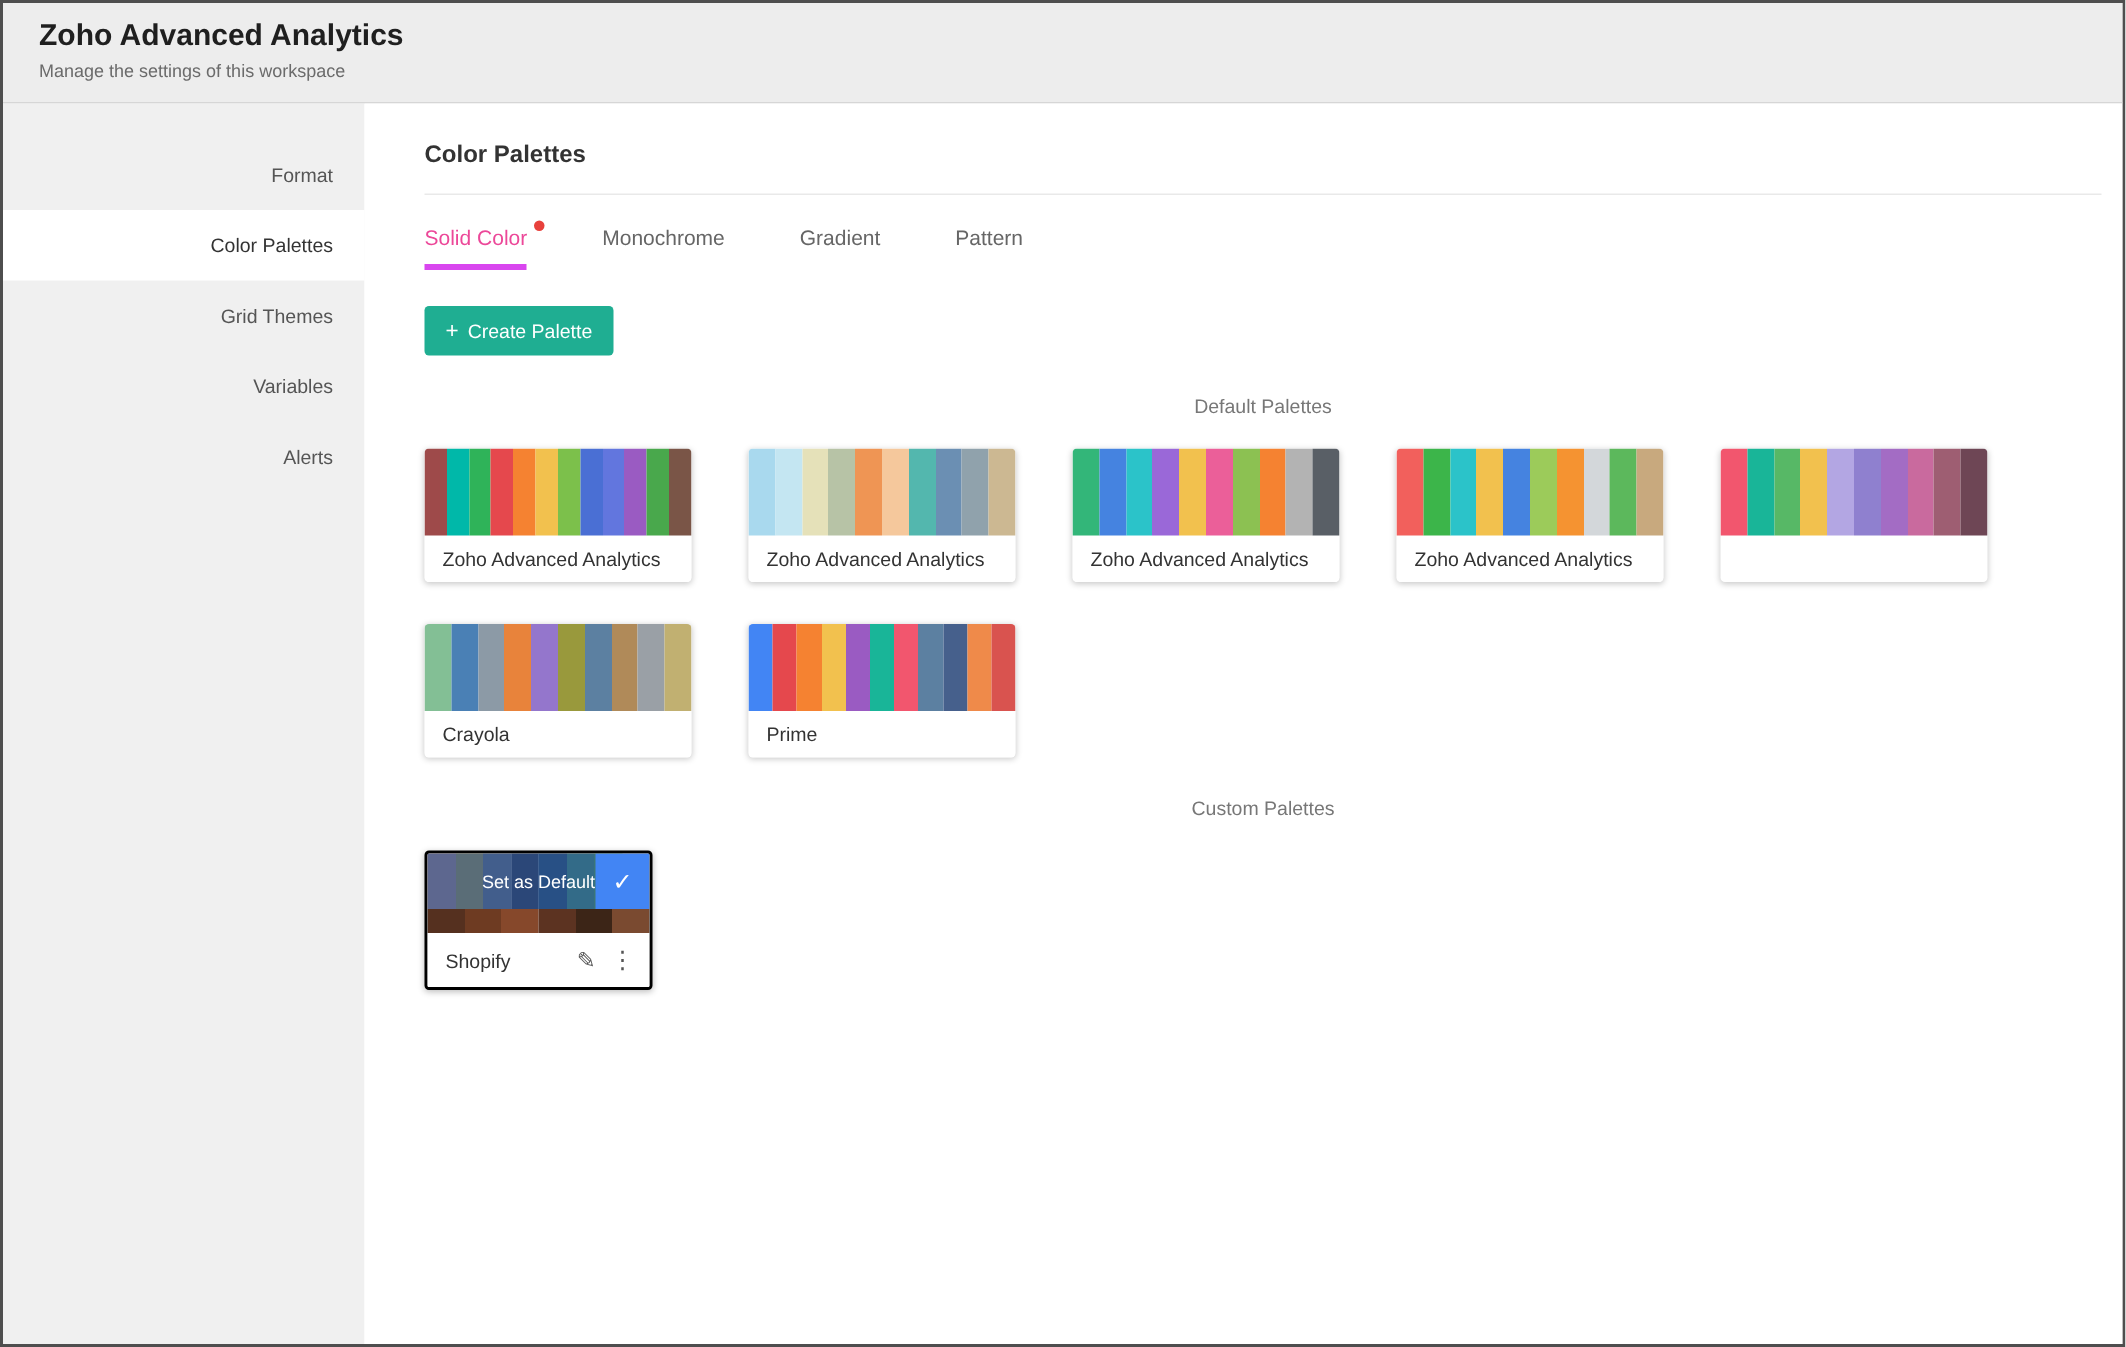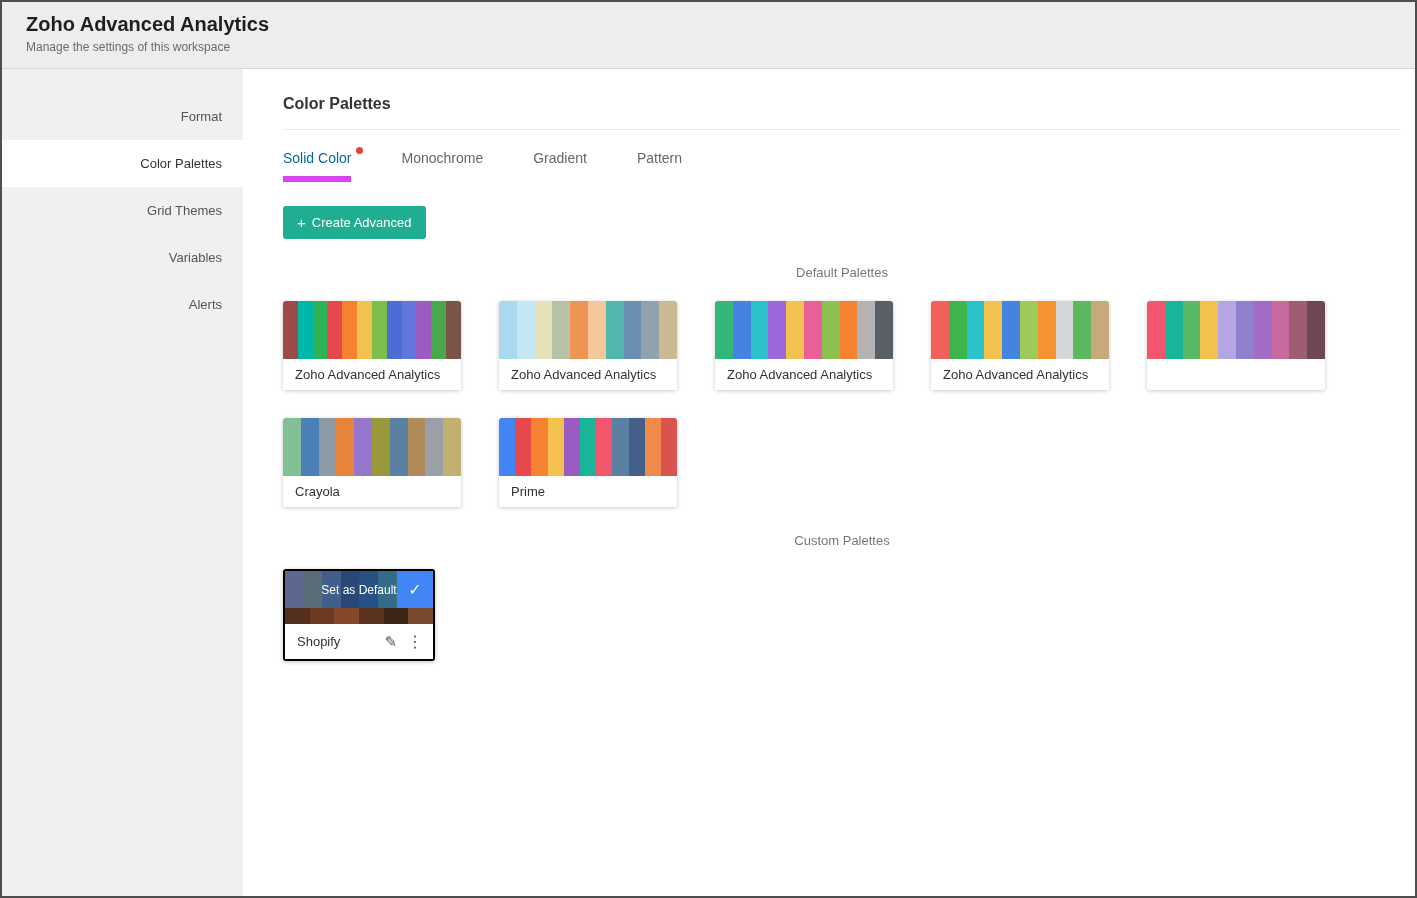--- a/index.html
+++ b/index.html
@@ -45,21 +45,21 @@
 
   .page-title { font-size: 16px; font-weight: bold; color: #333; }
   .title-divider { border-bottom: 1px solid #e9e9e9; margin-top: 16px; }
 
   
   .tabs { display: flex; gap: 50px; margin-top: 20px; }
   .tab {
     position: relative; font-size: 14px; color: #666;
     padding-bottom: 10px; cursor: pointer;
   }
-  .tab.active { color: #0369a1; border-bottom: 6px solid #d946ef; }
+  .tab.active { color: #ec4899; border-bottom: 4px solid #d946ef; }
   .tab-badge {
     position: absolute; top: -3px; right: -12px;
     width: 7px; height: 7px; border-radius: 50%;
     background: #e8413c;
   }
 
   
   .create-btn {
     margin-top: 24px;
     display: inline-flex; align-items: center; gap: 6px;
@@ -151,21 +151,21 @@
 
       <div class="tabs">
           <div class="tab active"><span class="tab-label">Solid Color</span><span class="tab-badge"></span></div>
           <div class="tab"><span class="tab-label">Monochrome</span></div>
           <div class="tab"><span class="tab-label">Gradient</span></div>
           <div class="tab"><span class="tab-label">Pattern</span></div>
         </div>
 
       <button class="create-btn">
         <span class="plus">+</span>
-        <span>Create Advanced</span>
+        <span>Create Palette</span>
       </button>
 
       <div class="section-head">
         <span class="section-title">Default Palettes</span>
         <span class="section-line"></span>
       </div>
       <div class="palette-grid">
           <div class="palette-card">
             <div class="strip">
               <span class="bar" style="background:#9e4a4a"></span>

